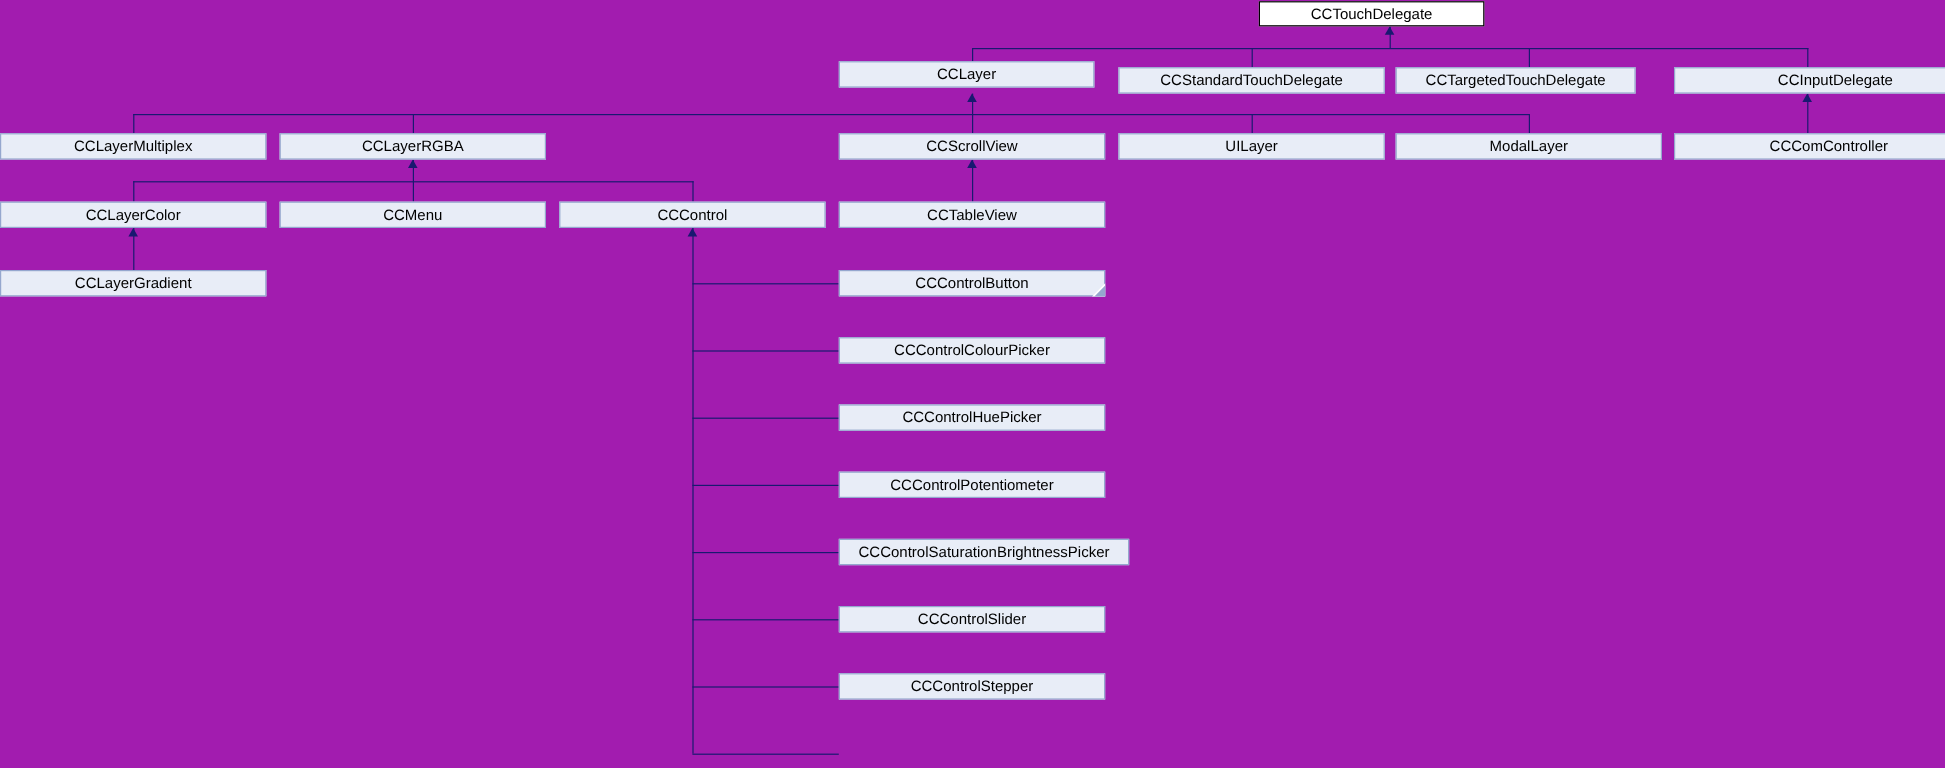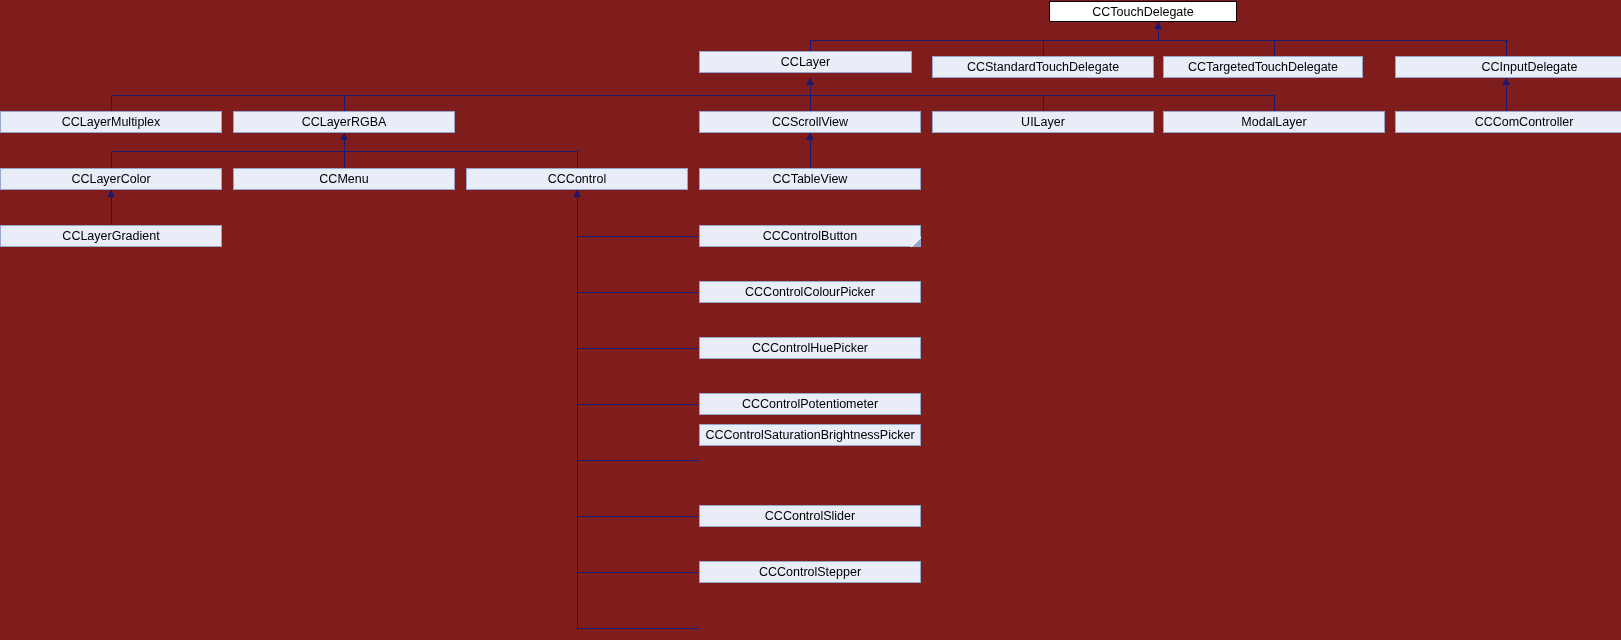--- a/index.html
+++ b/index.html
@@ -4,21 +4,21 @@
 <style>
   html, body {
     margin: 0;
     padding: 0;
     background: #ffffff;
   }
   .stage {
     position: relative;
     width: 1621px;
     height: 640px;
-    background: #7f1d1d;
+    background: #a21caf;
     overflow: hidden;
     font-family: "Liberation Sans", sans-serif;
   }
   .node {
     position: absolute;
     height: 22px;
     box-sizing: border-box;
     background: #E8EDF7;
     border: 1px solid #95A7CE;
     display: flex;
@@ -139,17 +139,17 @@
 
   <div class="node" style="left:699px;top:225px;width:222px">
     <span>CCControlButton</span>
     <span class="fold-cut"></span>
     <span class="fold"></span>
   </div>
 
   <div class="node" style="left:699px;top:281px;width:222px">CCControlColourPicker</div>
   <div class="node" style="left:699px;top:337px;width:222px">CCControlHuePicker</div>
   <div class="node" style="left:699px;top:393px;width:222px">CCControlPotentiometer</div>
-  <div class="node" style="left:699px;top:424px;width:222px">CCControlSaturationBrightnessPicker</div>
+  <div class="node" style="left:699px;top:449px;width:242px">CCControlSaturationBrightnessPicker</div>
   <div class="node" style="left:699px;top:505px;width:222px">CCControlSlider</div>
   <div class="node" style="left:699px;top:561px;width:222px">CCControlStepper</div>
 
 </div>
 
 </body></html>

